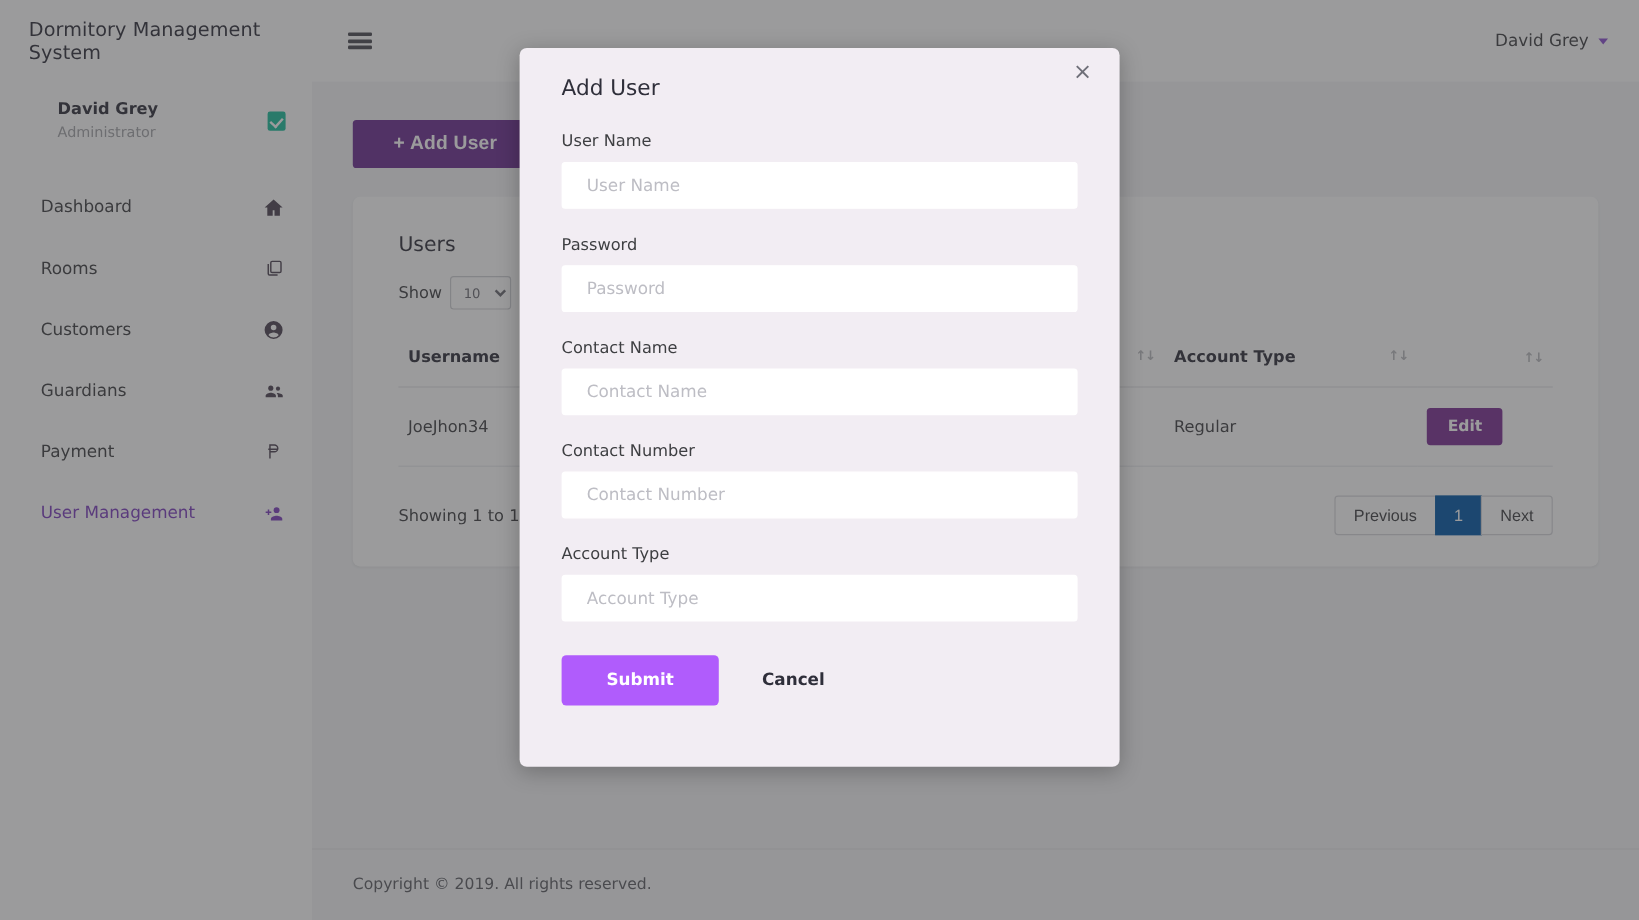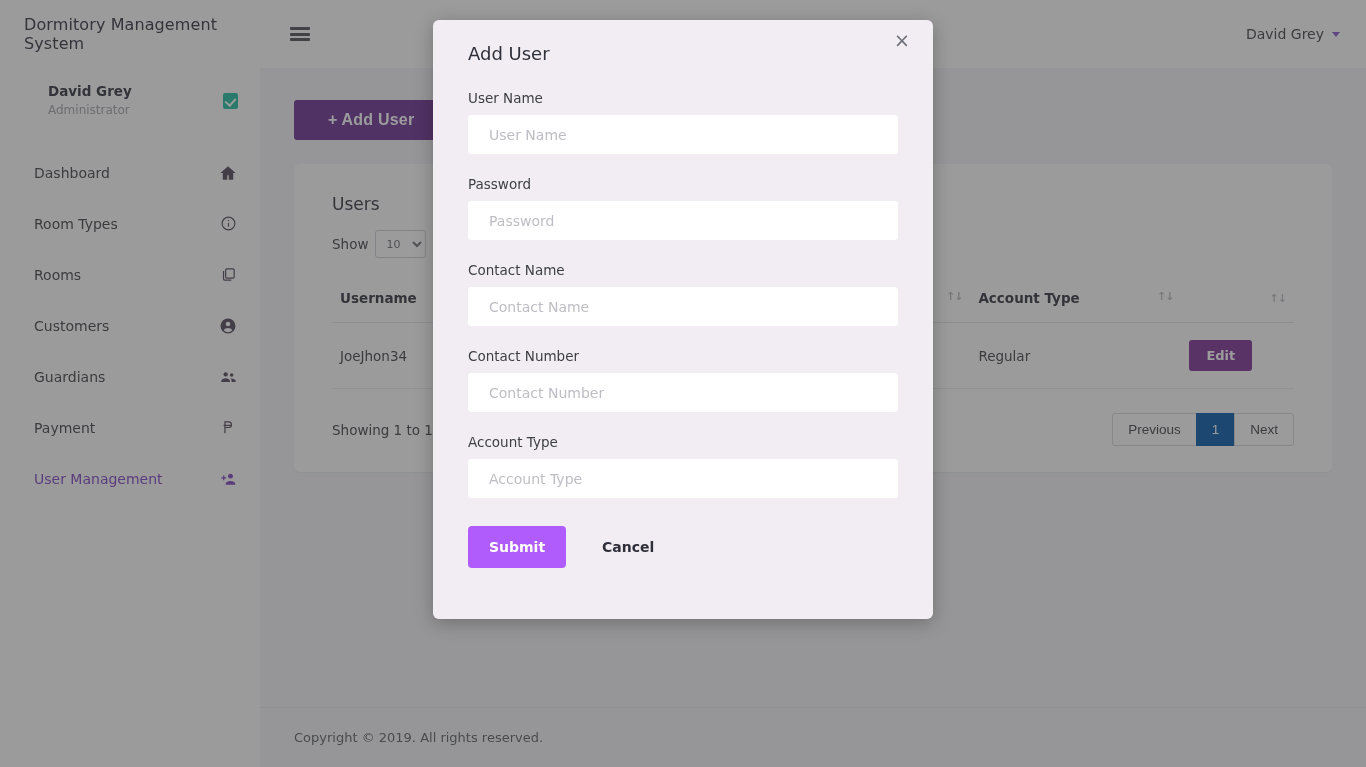--- a/index.html
+++ b/index.html
@@ -290,21 +290,21 @@
     position: absolute;
     inset: 0;
     background: rgba(56,56,58,.50);
     z-index: 50;
   }
 
   
   #modal {
     position: absolute;
     left: 433px;
-    top: 20px;
+    top: 40px;
     width: 500px;
     height: 599px;
     background: #f2edf3;
     border-radius: 6px;
     z-index: 60;
     box-shadow: 0 4px 18px rgba(0,0,0,.25);
     overflow: hidden;
   }
   .modal-header {
     height: 60px;
@@ -362,21 +362,21 @@
   }
   .submit-btn {
     background: #b05cfc;
     color: #ffffff;
     border: none;
     border-radius: 4px;
     font-family: inherit;
     font-size: 14px;
     font-weight: bold;
     padding: 13px 0;
-    width: 98px;
+    width: 131px;
     cursor: pointer;
   }
   .cancel-btn {
     background: none;
     border: none;
     font-family: inherit;
     font-size: 14px;
     font-weight: bold;
     color: #2f2f3a;
     cursor: pointer;
@@ -403,30 +403,20 @@
 
       <a class="nav-item" href="#">
         <span class="nav-label">Dashboard</span>
         <span class="nav-icon">
           <svg width="18" height="18" viewBox="0 0 24 24" fill="currentColor">
               <path d="M12 3 2 12h3v9h6v-6h2v6h6v-9h3z"></path>
             </svg>
         </span>
       </a>
 
-      <a class="nav-item" href="#">
-        <span class="nav-label">Room Types</span>
-        <span class="nav-icon">
-          <svg width="17" height="17" viewBox="0 0 24 24" fill="none" stroke="currentColor" stroke-width="1.6">
-              <circle cx="12" cy="12" r="9"></circle>
-              <line x1="12" y1="11" x2="12" y2="16.5"></line>
-              <circle cx="12" cy="7.6" r="1" fill="currentColor" stroke="none"></circle>
-            </svg>
-        </span>
-      </a>
 
       <a class="nav-item" href="#">
         <span class="nav-label">Rooms</span>
         <span class="nav-icon">
           <svg width="17" height="17" viewBox="0 0 24 24" fill="none" stroke="currentColor" stroke-width="1.7">
               <rect x="8" y="4" width="12" height="13" rx="1.5"></rect>
               <path d="M5 7v11.5A1.5 1.5 0 0 0 6.5 20H16"></path>
             </svg>
         </span>
       </a>

